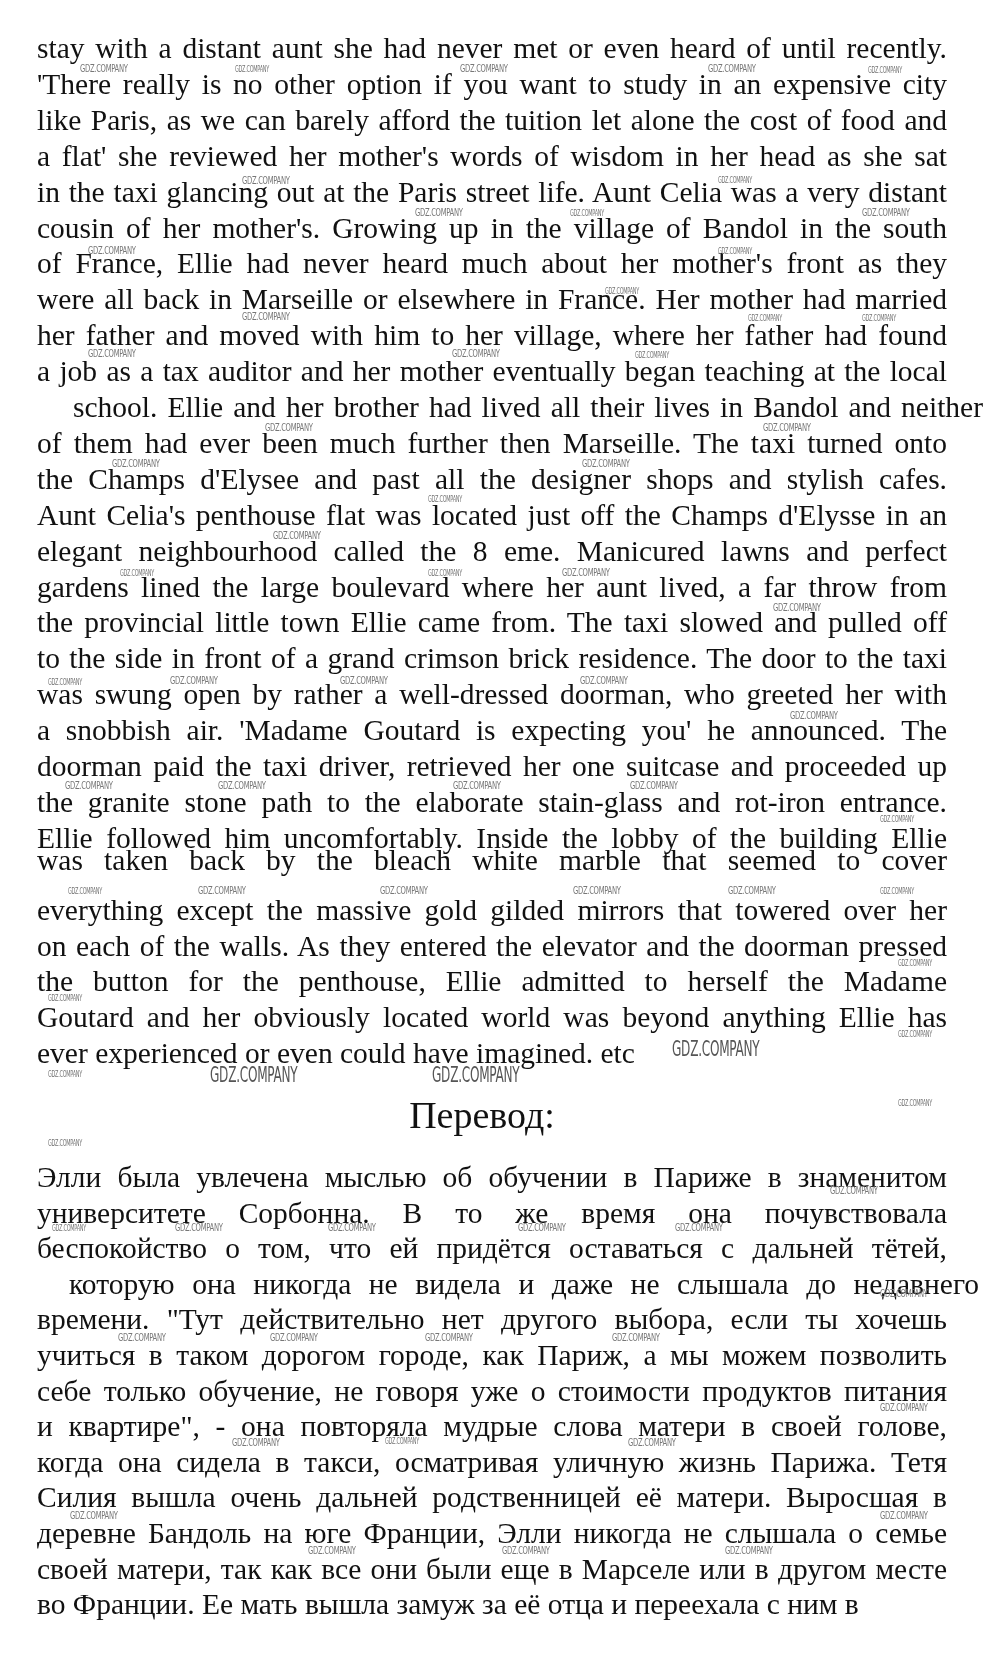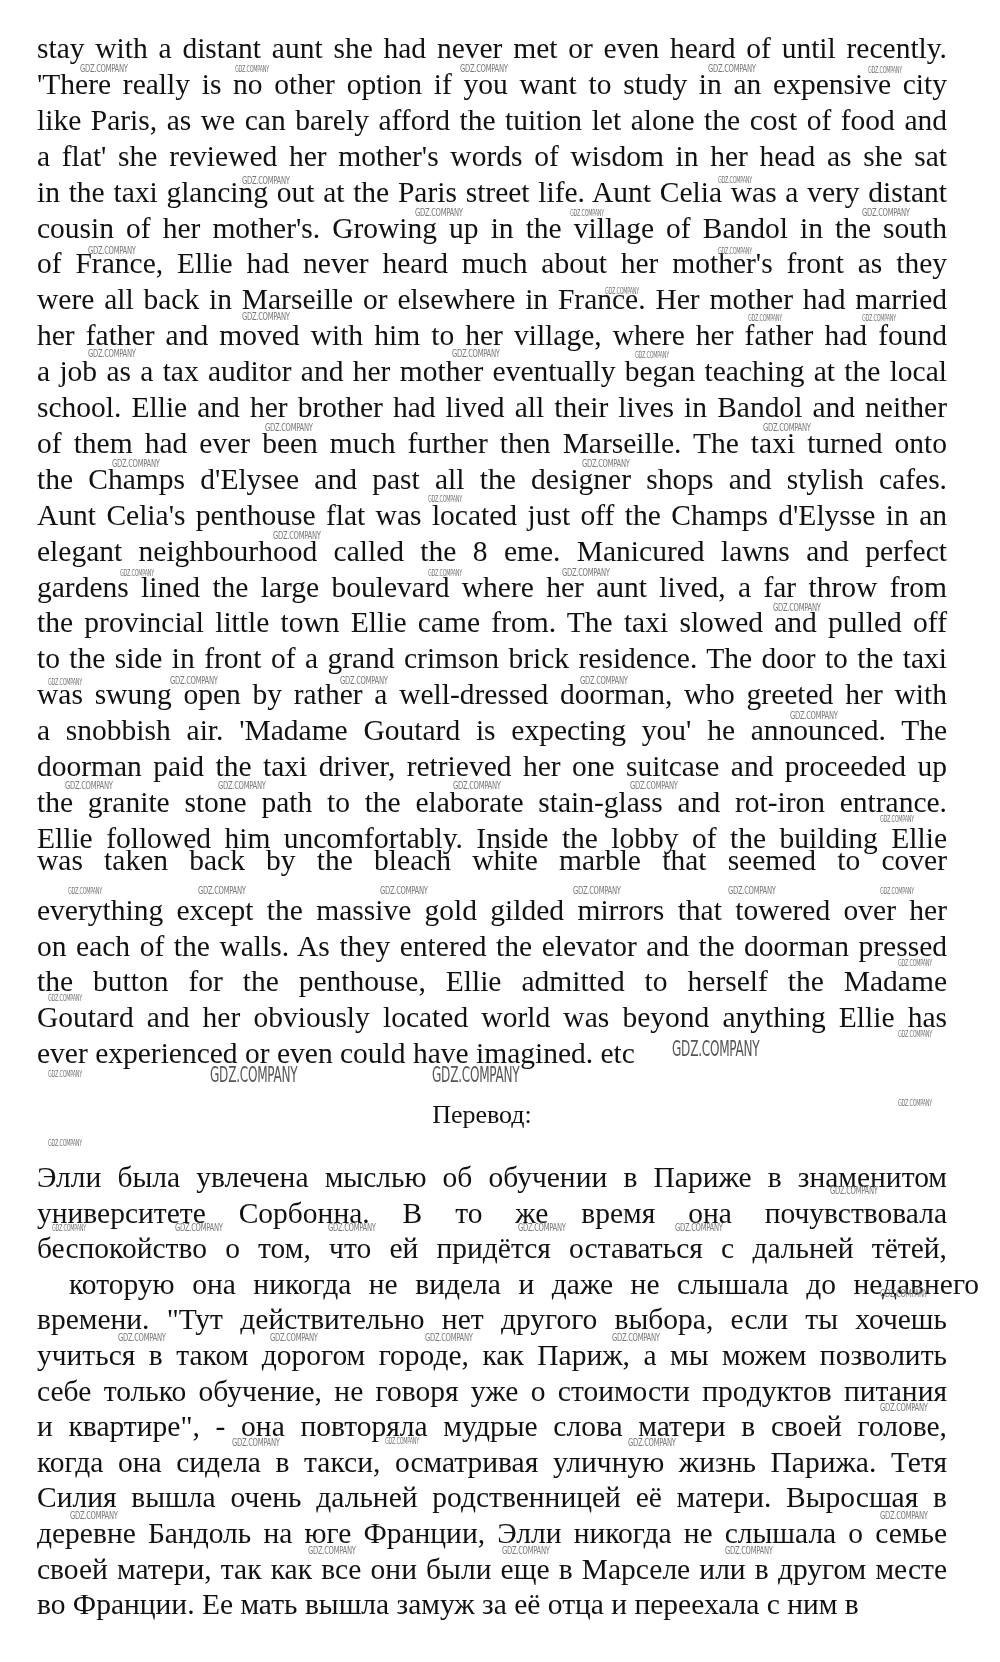--- a/index.html
+++ b/index.html
@@ -20,21 +20,21 @@
     overflow: visible;
   }
   .line.last { text-align-last: left; }
   .heading {
     position: absolute;
     left: 0; width: 1000px;
     top: 1097px;
     height: 36px;
     text-align: center;
     font-family: "Liberation Serif", "DejaVu Serif", serif;
-    font-size: 26px;
+    font-size: 38px;
     line-height: 36px;
     color: #111111;
     padding-left: 0;
   }
   .heading span { position: relative; left: -18px; }
   .wm {
     position: absolute;
     font-family: "DejaVu Sans", "Liberation Sans", sans-serif;
     color: #777777;
     white-space: nowrap;
@@ -55,21 +55,21 @@
       <div class="line" style="top: 30px;">stay with a distant aunt she had never met or even heard of until recently.</div>
       <div class="line" style="top: 65.9px;">'There really is no other option if you want to study in an expensive city</div>
       <div class="line" style="top: 101.8px;">like Paris, as we can barely afford the tuition let alone the cost of food and</div>
       <div class="line" style="top: 137.7px;">a flat' she reviewed her mother's words of wisdom in her head as she sat</div>
       <div class="line" style="top: 173.6px;">in the taxi glancing out at the Paris street life. Aunt Celia was a very distant</div>
       <div class="line" style="top: 209.5px;">cousin of her mother's. Growing up in the village of Bandol in the south</div>
       <div class="line" style="top: 245.4px;">of France, Ellie had never heard much about her mother's front as they</div>
       <div class="line" style="top: 281.3px;">were all back in Marseille or elsewhere in France. Her mother had married</div>
       <div class="line" style="top: 317.2px;">her father and moved with him to her village, where her father had found</div>
       <div class="line" style="top: 353.1px;">a job as a tax auditor and her mother eventually began teaching at the local</div>
-      <div class="line" style="top: 389px;">school. Ellie and her brother had lived all their lives in Bandol and neither</div>
+      <div class="line" style="top: 389px; margin-left: 36px;">school. Ellie and her brother had lived all their lives in Bandol and neither</div>
       <div class="line" style="top: 424.9px;">of them had ever been much further then Marseille. The taxi turned onto</div>
       <div class="line" style="top: 460.8px;">the Champs d'Elysee and past all the designer shops and stylish cafes.</div>
       <div class="line" style="top: 496.7px;">Aunt Celia's penthouse flat was located just off the Champs d'Elysse in an</div>
       <div class="line" style="top: 532.6px;">elegant neighbourhood called the 8 eme. Manicured lawns and perfect</div>
       <div class="line" style="top: 568.5px;">gardens lined the large boulevard where her aunt lived, a far throw from</div>
       <div class="line" style="top: 604.4px;">the provincial little town Ellie came from. The taxi slowed and pulled off</div>
       <div class="line" style="top: 640.3px;">to the side in front of a grand crimson brick residence. The door to the taxi</div>
       <div class="line" style="top: 676.2px;">was swung open by rather a well-dressed doorman, who greeted her with</div>
       <div class="line" style="top: 712.1px;">a snobbish air. 'Madame Goutard is expecting you' he announced. The</div>
       <div class="line" style="top: 748px;">doorman paid the taxi driver, retrieved her one suitcase and proceeded up</div>

